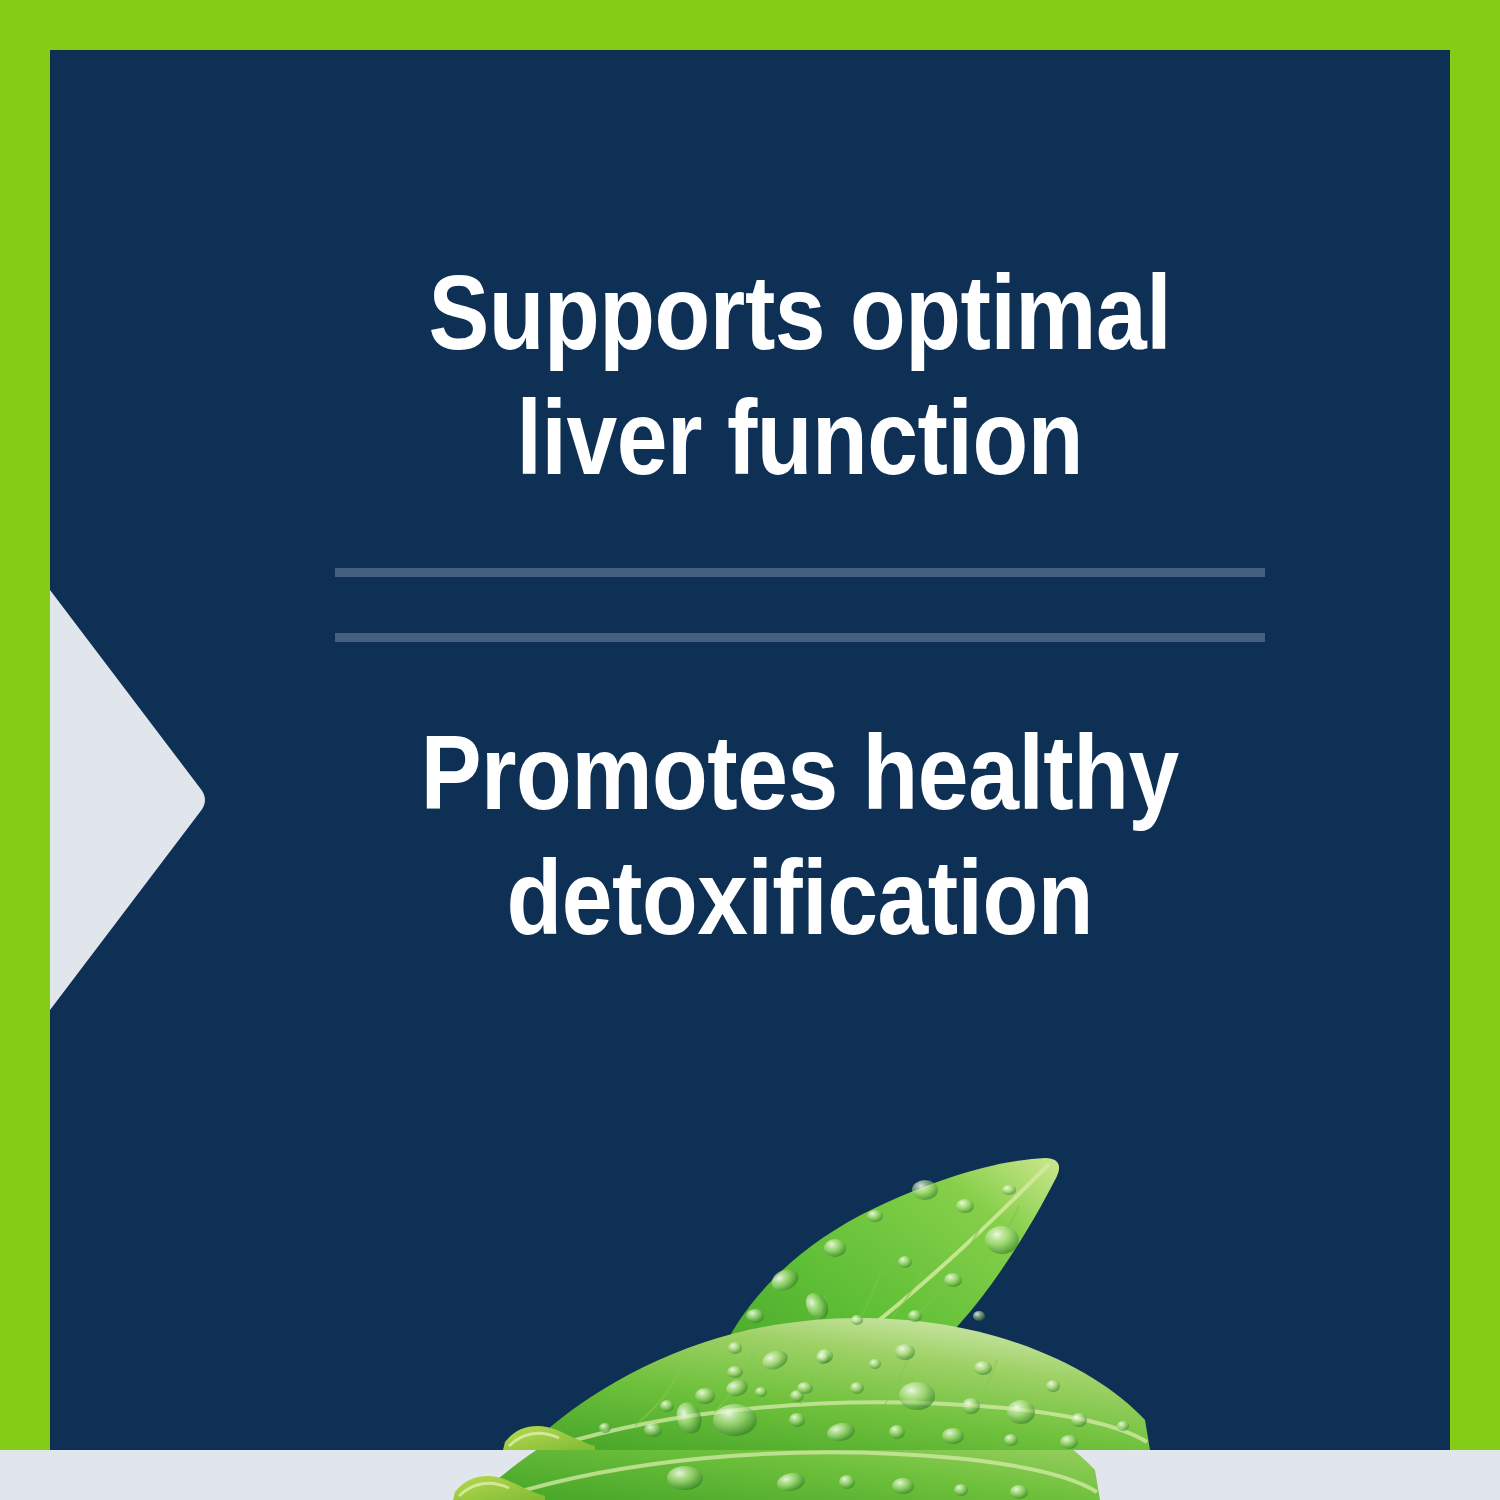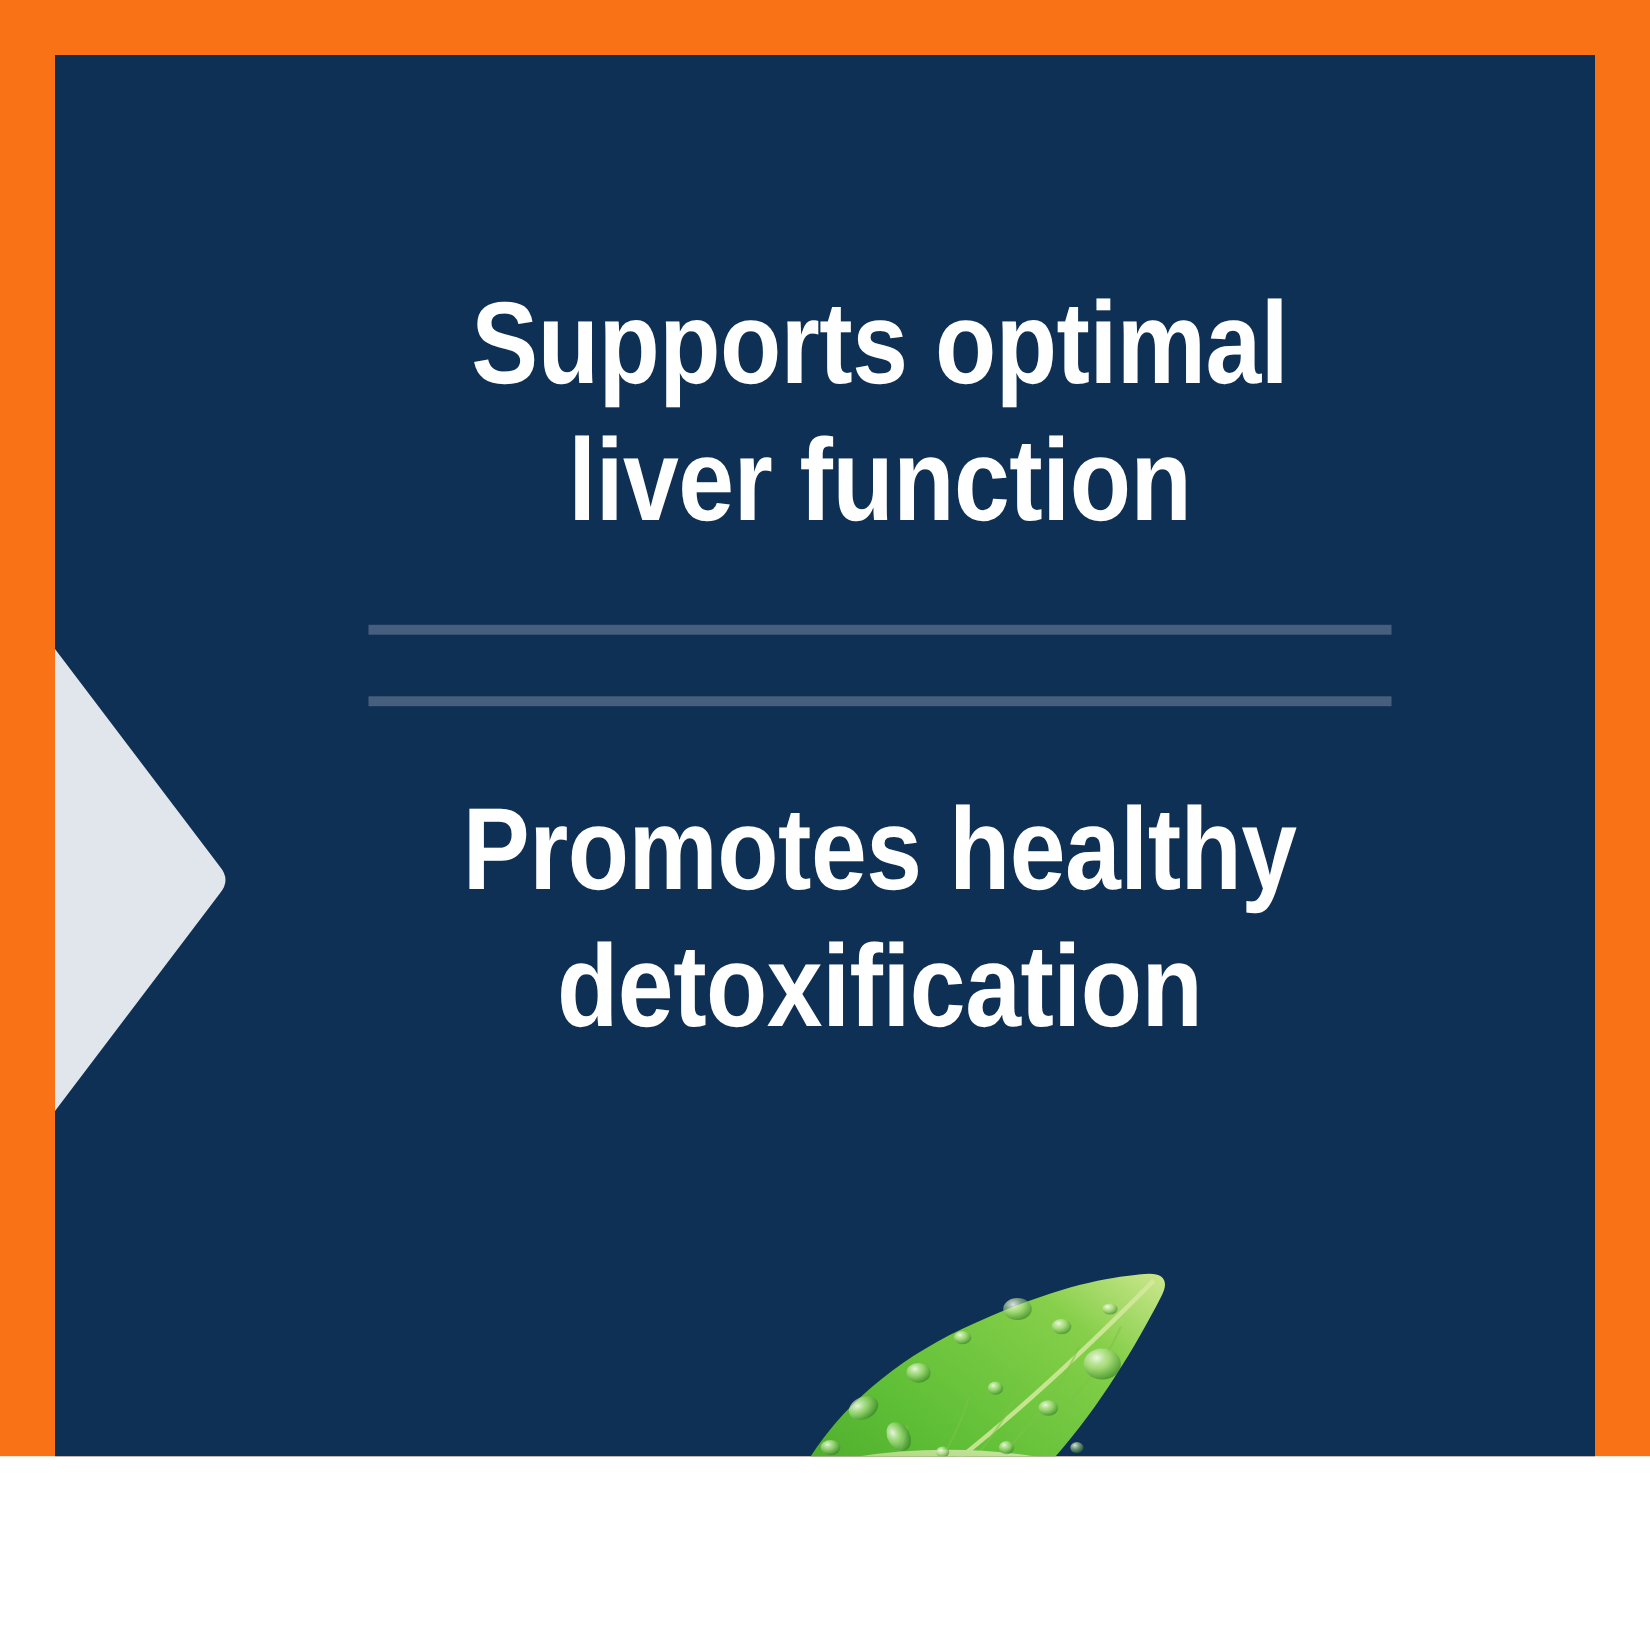--- a/index.html
+++ b/index.html
@@ -4,23 +4,23 @@
 <title>Supplement Benefits Panel</title>
 <style>
   html, body {
     margin: 0;
     padding: 0;
     background: #ffffff;
   }
   #stage {
     position: relative;
     width: 1500px;
-    height: 1324px;
+    height: 1500px;
     overflow: hidden;
-    background: #f97316;
+    background: #84cc16;
     font-family: "Liberation Sans", "DejaVu Sans", sans-serif;
   }
 
   
   #navy-panel {
     position: absolute;
     left: 50px;
     top: 50px;
     width: 1400px;
     height: 1400px;

